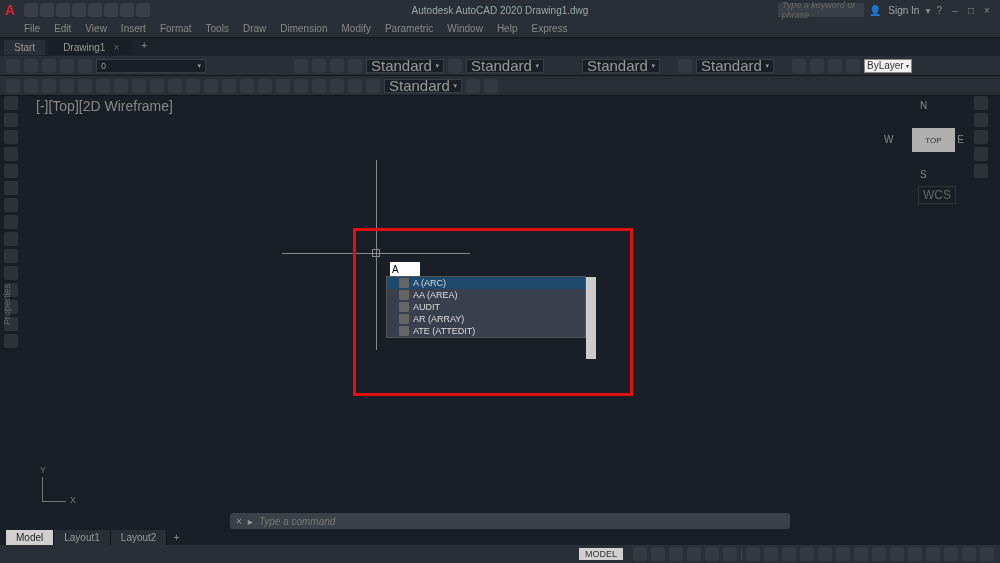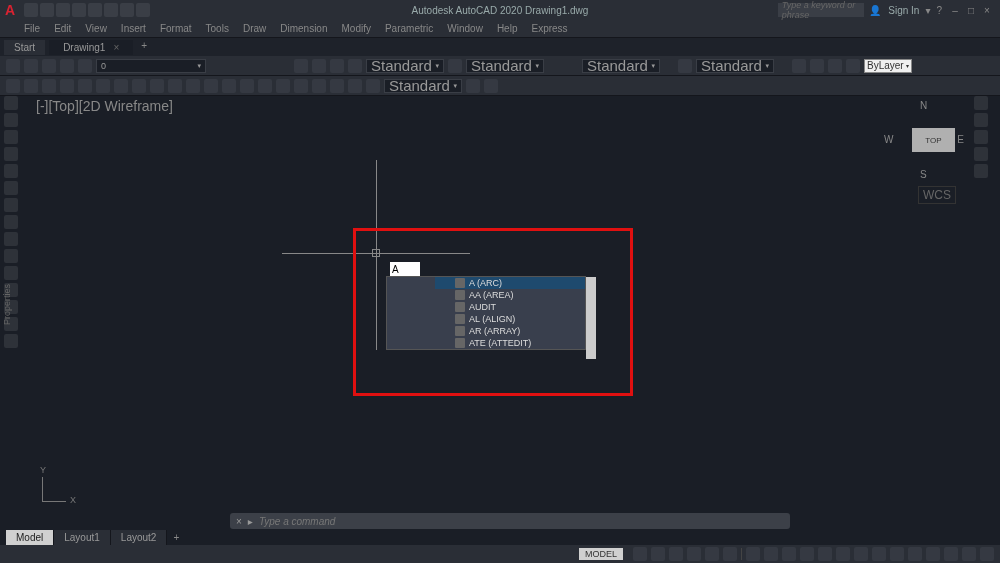--- a/index.html
+++ b/index.html
@@ -134,21 +134,21 @@
     width: 30px; height: 14px; background: #fff; color: #000;
     font-size: 10px; padding: 0 2px; border: none; outline: none;
   }
   .auto-list {
     position: absolute; top: 276px; left: 386px;
     width: 200px; background: rgba(60,66,80,0.92);
     border: 1px solid #555;
   }
   .auto-row {
     display: flex; align-items: center; gap: 4px;
-    padding: 1px 20px; font-size: 9px; color: #ddd; margin-left: 48px;
+    padding: 1px 12px; font-size: 9px; color: #ddd;
   }
   .auto-row.sel { background: #1e4a6e; }
   .auto-ico {
     width: 10px; height: 10px; background: #666; border-radius: 1px;
     flex-shrink: 0;
   }
   .auto-scroll {
     position: absolute; top: 277px; left: 586px;
     width: 10px; height: 82px; background: #ccc;
   }
@@ -372,24 +372,20 @@
   <div class="auto-row">
     <div class="auto-ico"></div>
     <span>AA (AREA)</span>
   </div>
   <div class="auto-row">
     <div class="auto-ico"></div>
     <span>AUDIT</span>
   </div>
   <div class="auto-row">
     <div class="auto-ico"></div>
-    <span>AL (ALIGN)</span>
-  </div>
-  <div class="auto-row">
-    <div class="auto-ico"></div>
     <span>AR (ARRAY)</span>
   </div>
   <div class="auto-row">
     <div class="auto-ico"></div>
     <span>ATE (ATTEDIT)</span>
   </div>
 </div>
 <div class="auto-scroll"></div>
 
 <div class="ucs-icon">

